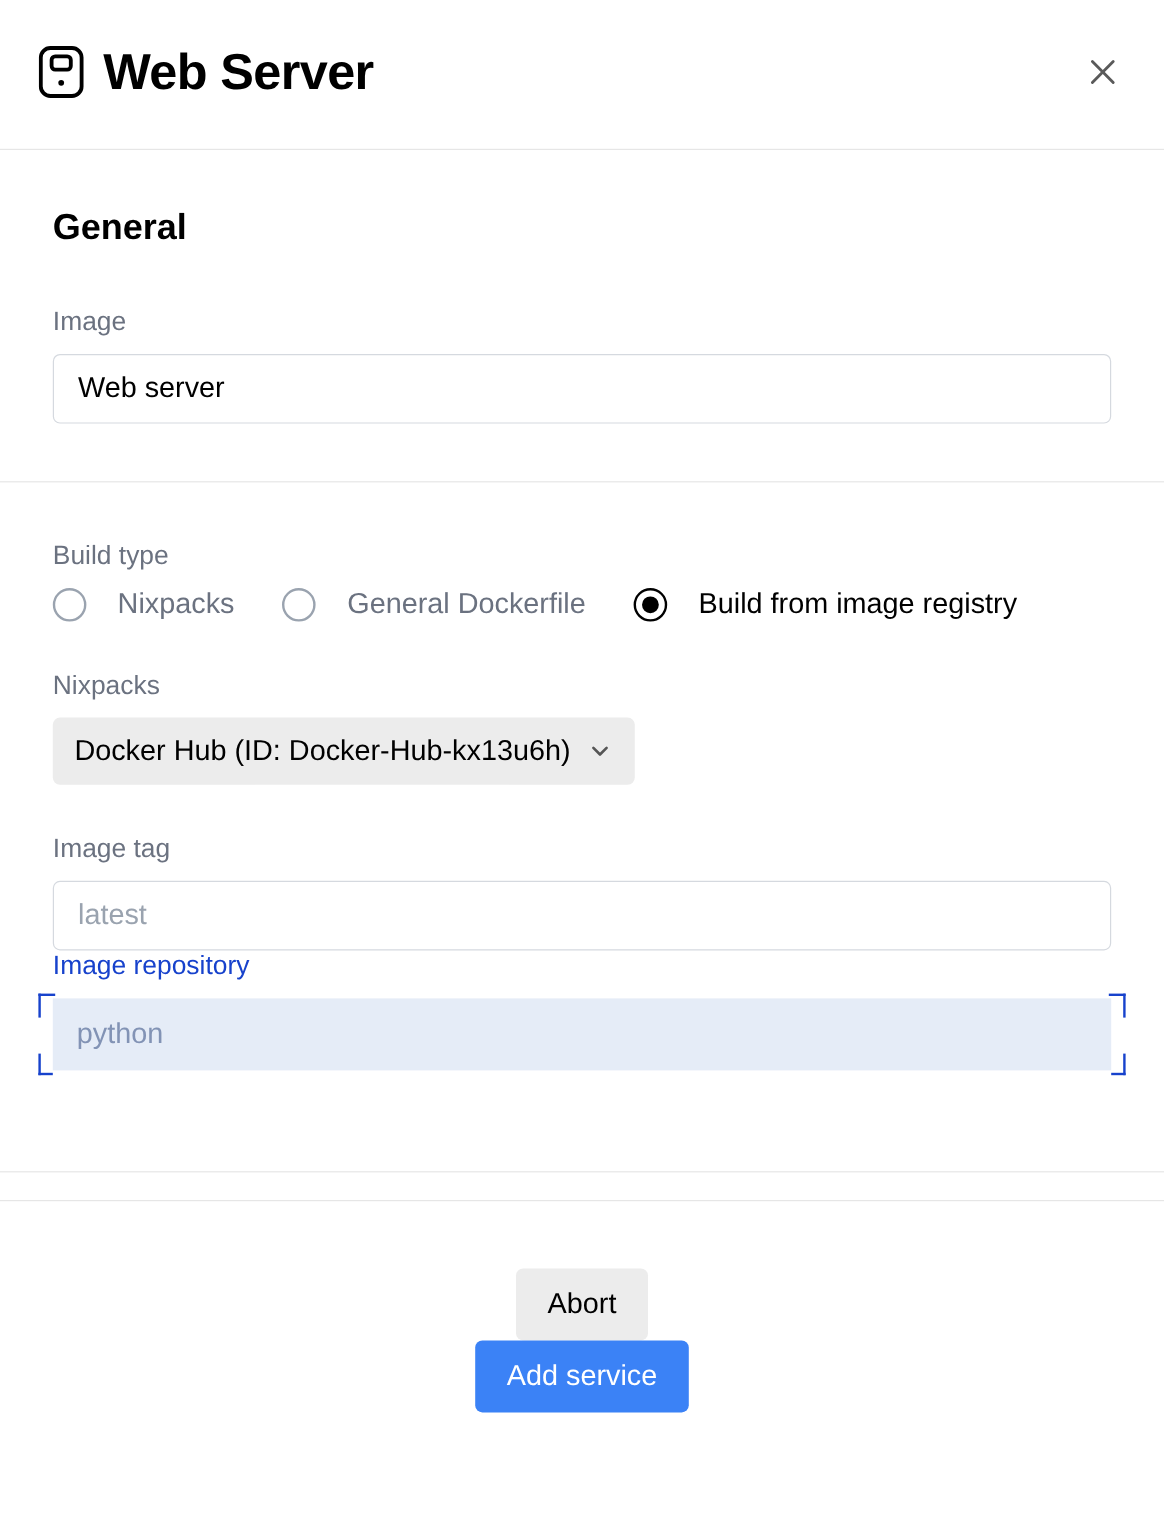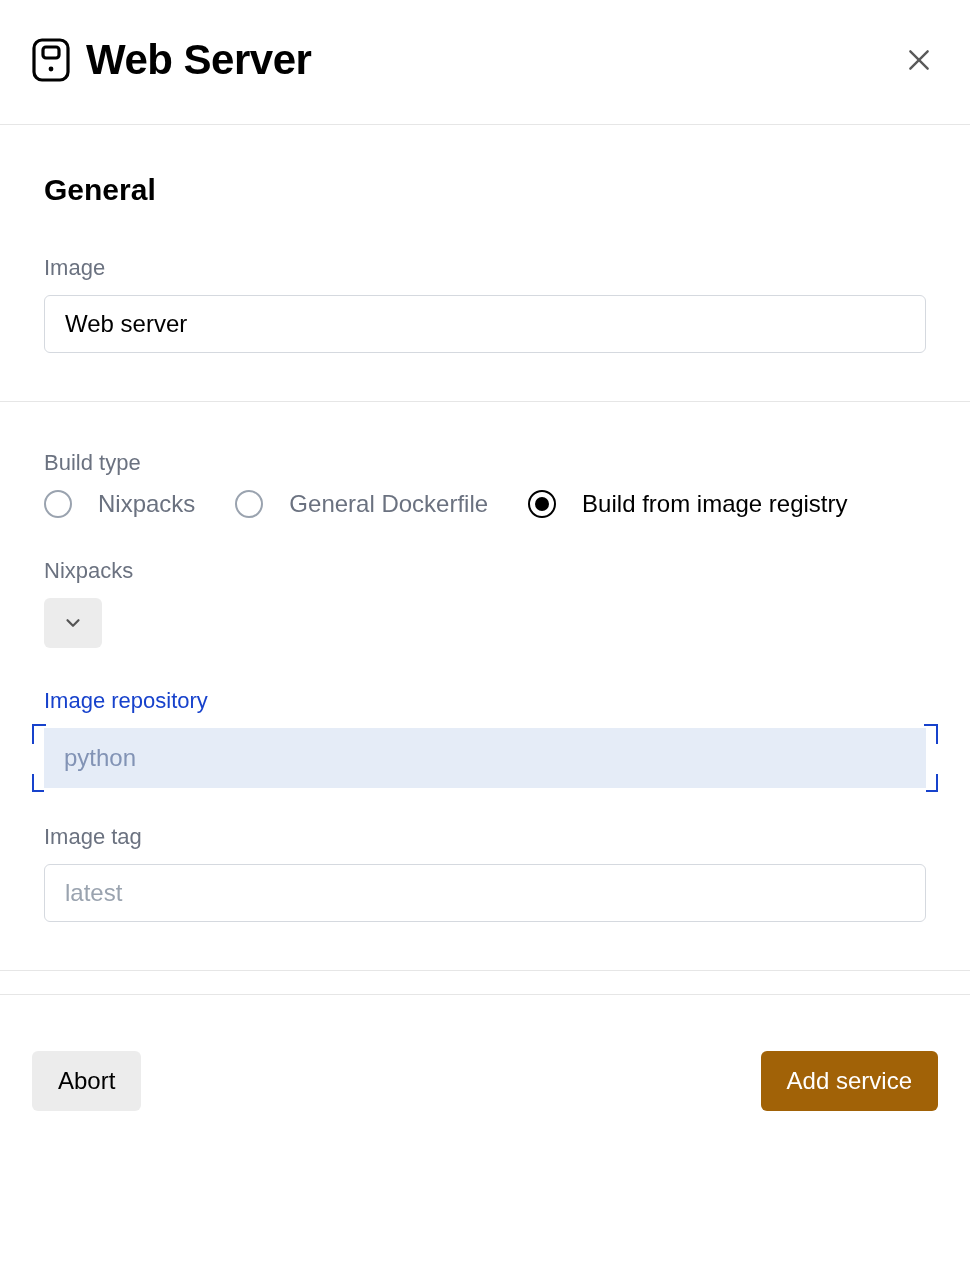--- a/index.html
+++ b/index.html
@@ -177,35 +177,36 @@
 
     .field-block { margin-bottom: 36px; }
 
     
     .footer-spacer { height: 24px; border-bottom: 1px solid #e6e6e6; }
     .footer {
       display: flex;
       justify-content: space-between;
       align-items: center;
       padding: 56px 32px 0 32px;
+      flex-direction: column;
     }
     .btn {
       font-size: 24px;
       padding: 16px 26px;
       border-radius: 6px;
       border: none;
       cursor: pointer;
       font-family: inherit;
     }
     .btn-secondary {
       background: #ececec;
       color: #000;
     }
     .btn-primary {
-      background: #a16207;
+      background: #3b82f6;
       color: #fff;
       font-weight: 500;
     }
   </style>
 </head>
 <body>
 
 <div class="header">
   <div class="header-left">
     <svg class="server-icon" viewBox="0 0 38 44" fill="none" stroke="#000" stroke-width="3.2" stroke-linecap="round" stroke-linejoin="round">
@@ -244,37 +245,38 @@
       <span class="radio-label">General Dockerfile</span>
     </div>
     <div class="radio-option selected">
       <span class="radio-circle"></span>
       <span class="radio-label">Build from image registry</span>
     </div>
   </div>
 
   <div class="field-label">Nixpacks</div>
   <div class="select-wrap">
+    <span>Docker Hub (ID: Docker-Hub-kx13u6h)</span>
     <svg class="chevron" viewBox="0 0 24 24" fill="none" stroke="currentColor" stroke-width="2.4" stroke-linecap="round" stroke-linejoin="round">
       <polyline points="6 9 12 15 18 9"></polyline>
     </svg>
+  </div>
+
+  <div class="field-block" style="margin-bottom:0">
+    <div class="field-label">Image tag</div>
+    <input class="text-input" type="text" placeholder="latest" style="">
   </div>
 
   <div class="field-block">
     <div class="field-label active">Image repository</div>
     <div class="focus-frame">
       <span class="corner-bl"></span><span class="corner-br"></span>
       <input class="focused-input" type="text" placeholder="python" style="">
     </div>
   </div>
-
-  <div class="field-block" style="margin-bottom:0">
-    <div class="field-label">Image tag</div>
-    <input class="text-input" type="text" placeholder="latest" style="">
-  </div>
 </div>
 
 <div class="footer-spacer"></div>
 
 <div class="footer">
   <button class="btn btn-secondary">Abort</button>
   <button class="btn btn-primary">Add service</button>
 </div>
 
 </body></html>

